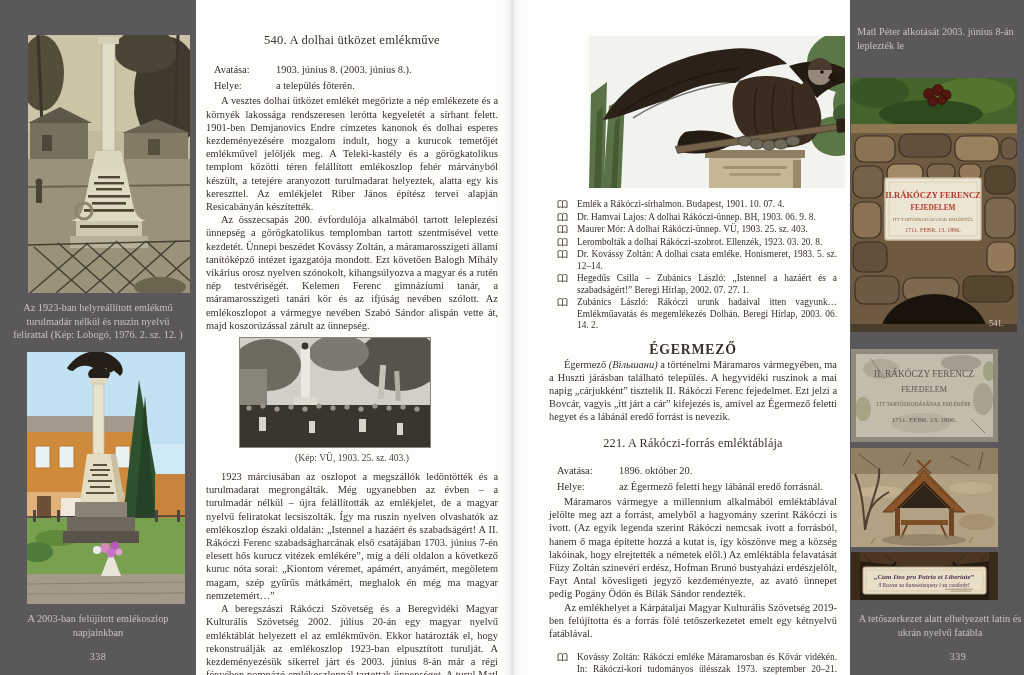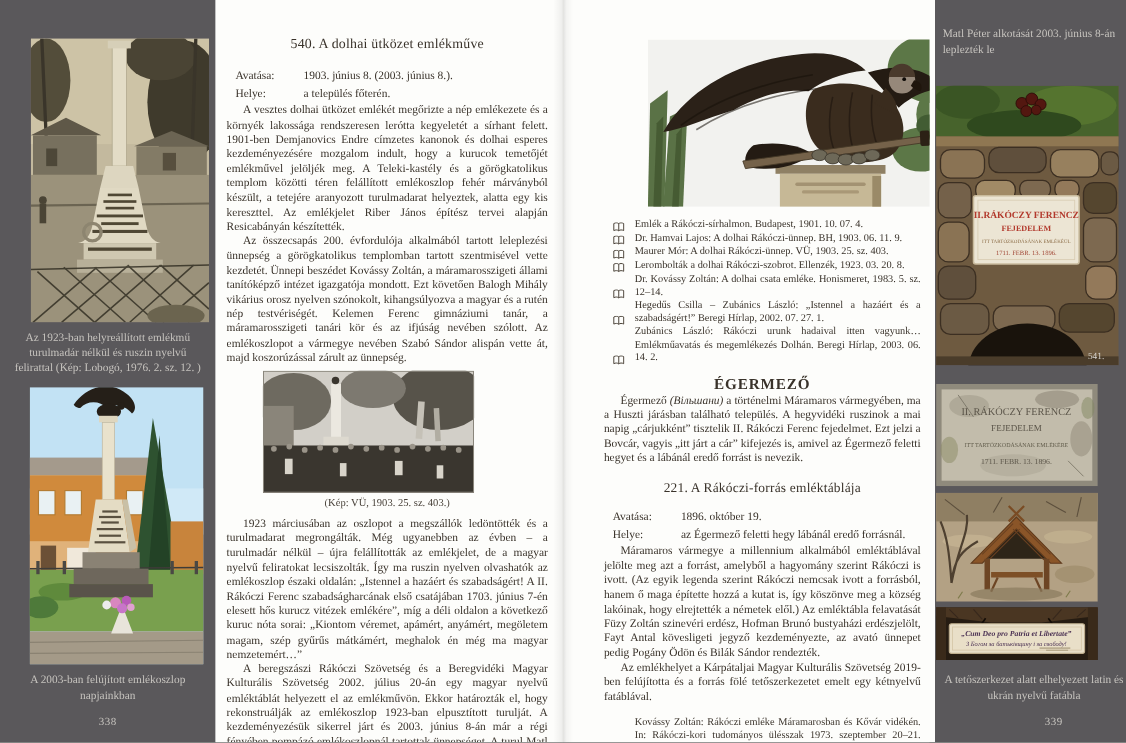--- a/index.html
+++ b/index.html
@@ -29,21 +29,21 @@
   .meta .value { flex:1; }
   p.bp { font-size:10.4px; line-height:13.2px; text-align:justify; text-indent:15px; margin:0; }
   .mt { margin-top:11px; }
   figure.fig { width:226px; margin:5px auto 0; }
   figure.fig svg { display:block; }
   figcaption.figcap { text-align:center; font-size:9.6px; margin-top:4px; color:#49423a; }
   
   .eagle-wrap { margin:36px 0 0 40px; width:286px; }
   .eagle-wrap svg { display:block; }
   .biblist { margin:11px 0 0 6px; }
-  .bib-row { display:flex; align-items:flex-end; font-size:9.4px; line-height:11.5px; margin-bottom:1px;font-family:Liberation Serif, serif; }
+  .bib-row { display:flex; align-items:flex-start; font-size:9.4px; line-height:11.5px; margin-bottom:1px;font-family:Liberation Serif, serif; }
   .bib-row .bicon { flex:0 0 auto; margin:1px 9px 0 2px; }
   .bib-row .btxt { flex:1; text-align:justify; }
   h1.settlement { text-align:center; font-size:13.8px; font-weight:bold; letter-spacing:0.8px; margin-top:10px; }
   .intro { margin-top:11px; }
   .cyr { font-style:italic; }
   h2.sec2 { margin-top:12px; font-size:12.2px; }
   .meta.m2 { margin-top:12px; }
   .single-bib { margin-top:12px; }
   
   .cap-top { left:7px; top:25px; width:162px; text-align:left; }
@@ -294,21 +294,21 @@
             <path d="M1,1.2 C2.6,0.3 4.4,0.3 5.5,1.3 C6.6,0.3 8.4,0.3 10,1.2 V7.6 C8.4,6.8 6.6,6.8 5.5,7.8 C4.4,6.8 2.6,6.8 1,7.6 Z" fill="none" stroke="#4a4238" stroke-width="0.9"></path>
             <line x1="5.5" y1="1.3" x2="5.5" y2="7.8" stroke="#4a4238" stroke-width="0.9"></line>
           </svg>
         <span class="btxt">Emlék a Rákóczi-sírhalmon. Budapest, 1901. 10. 07. 4.</span>
       </div>
       <div class="bib-row">
         <svg class="bicon" width="11" height="9" viewBox="0 0 11 9">
             <path d="M1,1.2 C2.6,0.3 4.4,0.3 5.5,1.3 C6.6,0.3 8.4,0.3 10,1.2 V7.6 C8.4,6.8 6.6,6.8 5.5,7.8 C4.4,6.8 2.6,6.8 1,7.6 Z" fill="none" stroke="#4a4238" stroke-width="0.9"></path>
             <line x1="5.5" y1="1.3" x2="5.5" y2="7.8" stroke="#4a4238" stroke-width="0.9"></line>
           </svg>
-        <span class="btxt">Dr. Hamvai Lajos: A dolhai Rákóczi-ünnep. BH, 1903. 06. 11. 9.</span>
+        <span class="btxt">Dr. Hamvai Lajos: A dolhai Rákóczi-ünnep. BH, 1903. 06. 9. 8.</span>
       </div>
       <div class="bib-row">
         <svg class="bicon" width="11" height="9" viewBox="0 0 11 9">
             <path d="M1,1.2 C2.6,0.3 4.4,0.3 5.5,1.3 C6.6,0.3 8.4,0.3 10,1.2 V7.6 C8.4,6.8 6.6,6.8 5.5,7.8 C4.4,6.8 2.6,6.8 1,7.6 Z" fill="none" stroke="#4a4238" stroke-width="0.9"></path>
             <line x1="5.5" y1="1.3" x2="5.5" y2="7.8" stroke="#4a4238" stroke-width="0.9"></line>
           </svg>
         <span class="btxt">Maurer Mór: A dolhai Rákóczi-ünnep. VÜ, 1903. 25. sz. 403.</span>
       </div>
       <div class="bib-row">
         <svg class="bicon" width="11" height="9" viewBox="0 0 11 9">
@@ -342,21 +342,21 @@
 
     <h1 class="settlement">ÉGERMEZŐ</h1>
 
     <p class="bp intro"><span>Égermező </span><span class="cyr">(Вільшани)</span><span> a történelmi Máramaros vármegyében, ma a Huszti járásban található település. A hegyvidéki ruszinok a mai napig „cárjukként” tisztelik II. Rákóczi Ferenc fejedelmet. Ezt jelzi a Bovcár, vagyis „itt járt a cár” kifejezés is, amivel az Égermező feletti hegyet és a lábánál eredő forrást is nevezik.</span></p>
 
     <h2 class="entry-title sec2">221. A Rákóczi-forrás emléktáblája</h2>
 
     <div class="meta m2">
       <div class="row">
         <span class="label">Avatása:</span>
-        <span class="value">1896. október 19.</span>
+        <span class="value">1896. október 20.</span>
       </div>
       <div class="row">
         <span class="label">Helye:</span>
         <span class="value">az Égermező feletti hegy lábánál eredő forrásnál.</span>
       </div>
     </div>
 
     <p class="bp mt">Máramaros vármegye a millennium alkalmából emléktáblával jelölte meg azt a forrást, amelyből a hagyomány szerint Rákóczi is ivott. (Az egyik legenda szerint Rákóczi nemcsak ivott a forrásból, hanem ő maga építette hozzá a kutat is, így köszönve meg a község lakóinak, hogy elrejtették a németek elől.) Az emléktábla felavatását Füzy Zoltán szinevéri erdész, Hofman Brunó bustyaházi erdészjelölt, Fayt Antal kövesligeti jegyző kezdeményezte, az avató ünnepet pedig Pogány Ödön és Bilák Sándor rendezték.</p>
     <p class="bp">Az emlékhelyet a Kárpátaljai Magyar Kulturális Szövetség 2019-ben felújította és a forrás fölé tetőszerkezetet emelt egy kétnyelvű fatáblával.</p>
 

